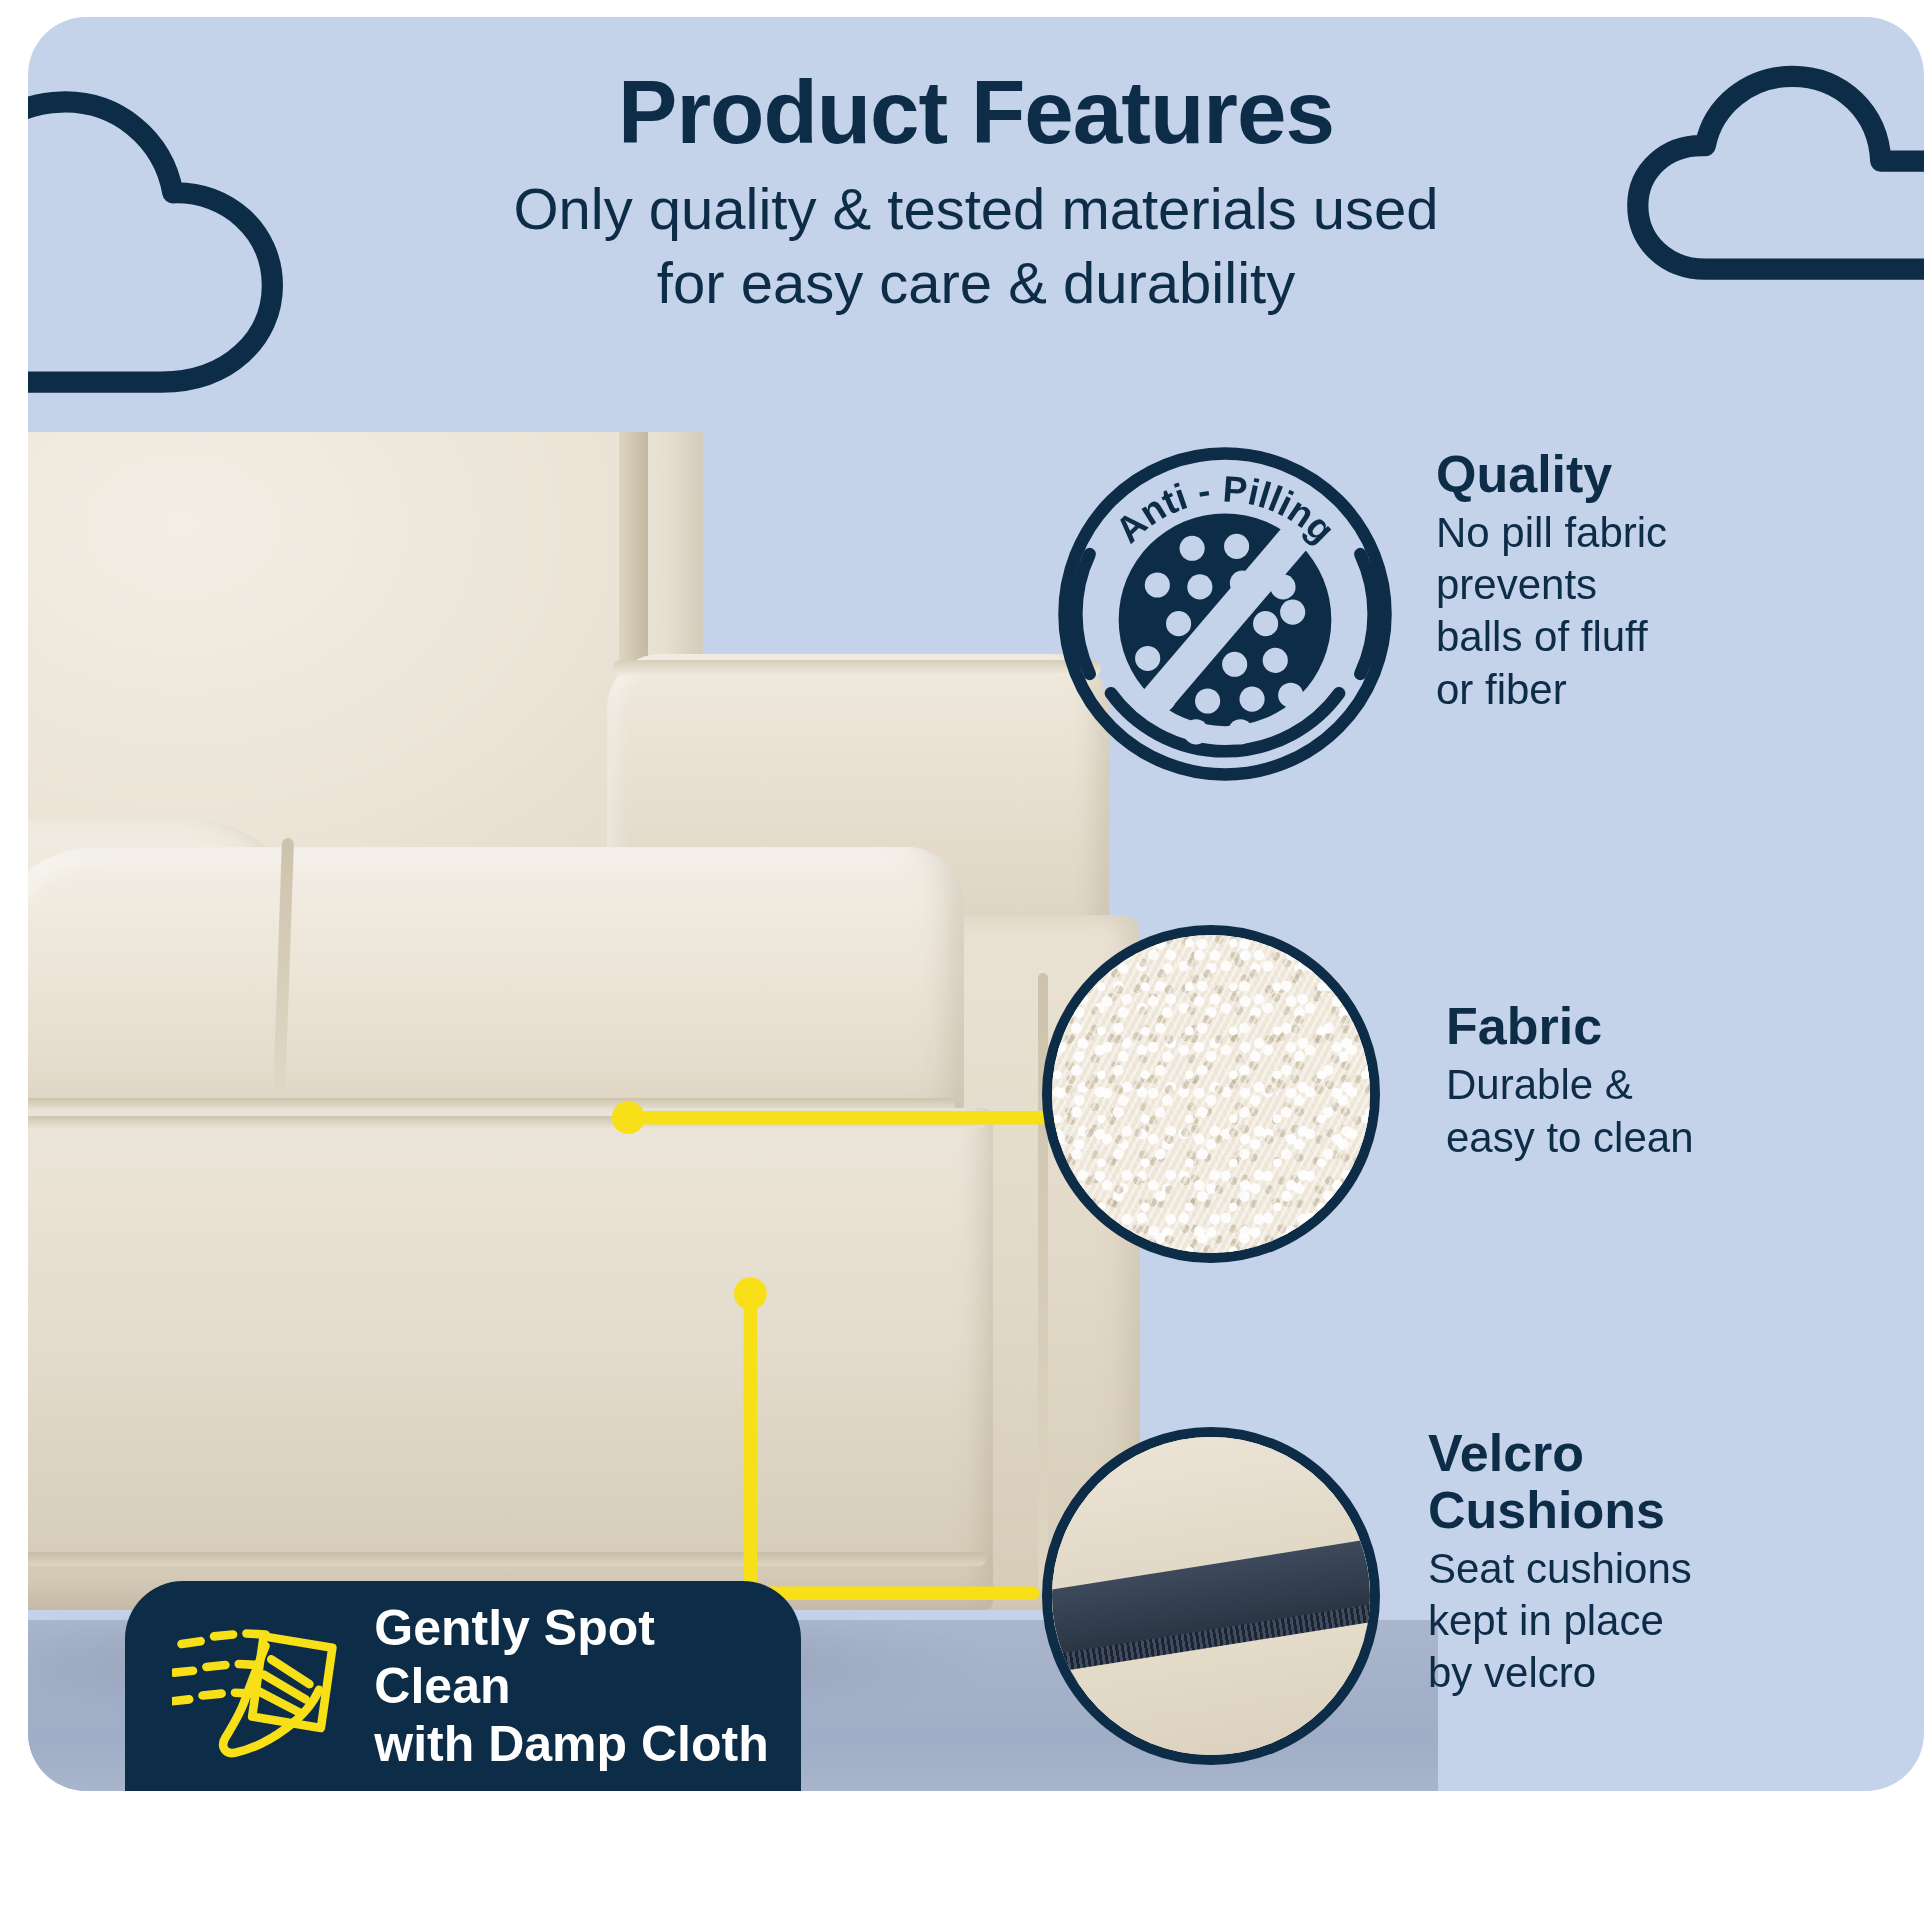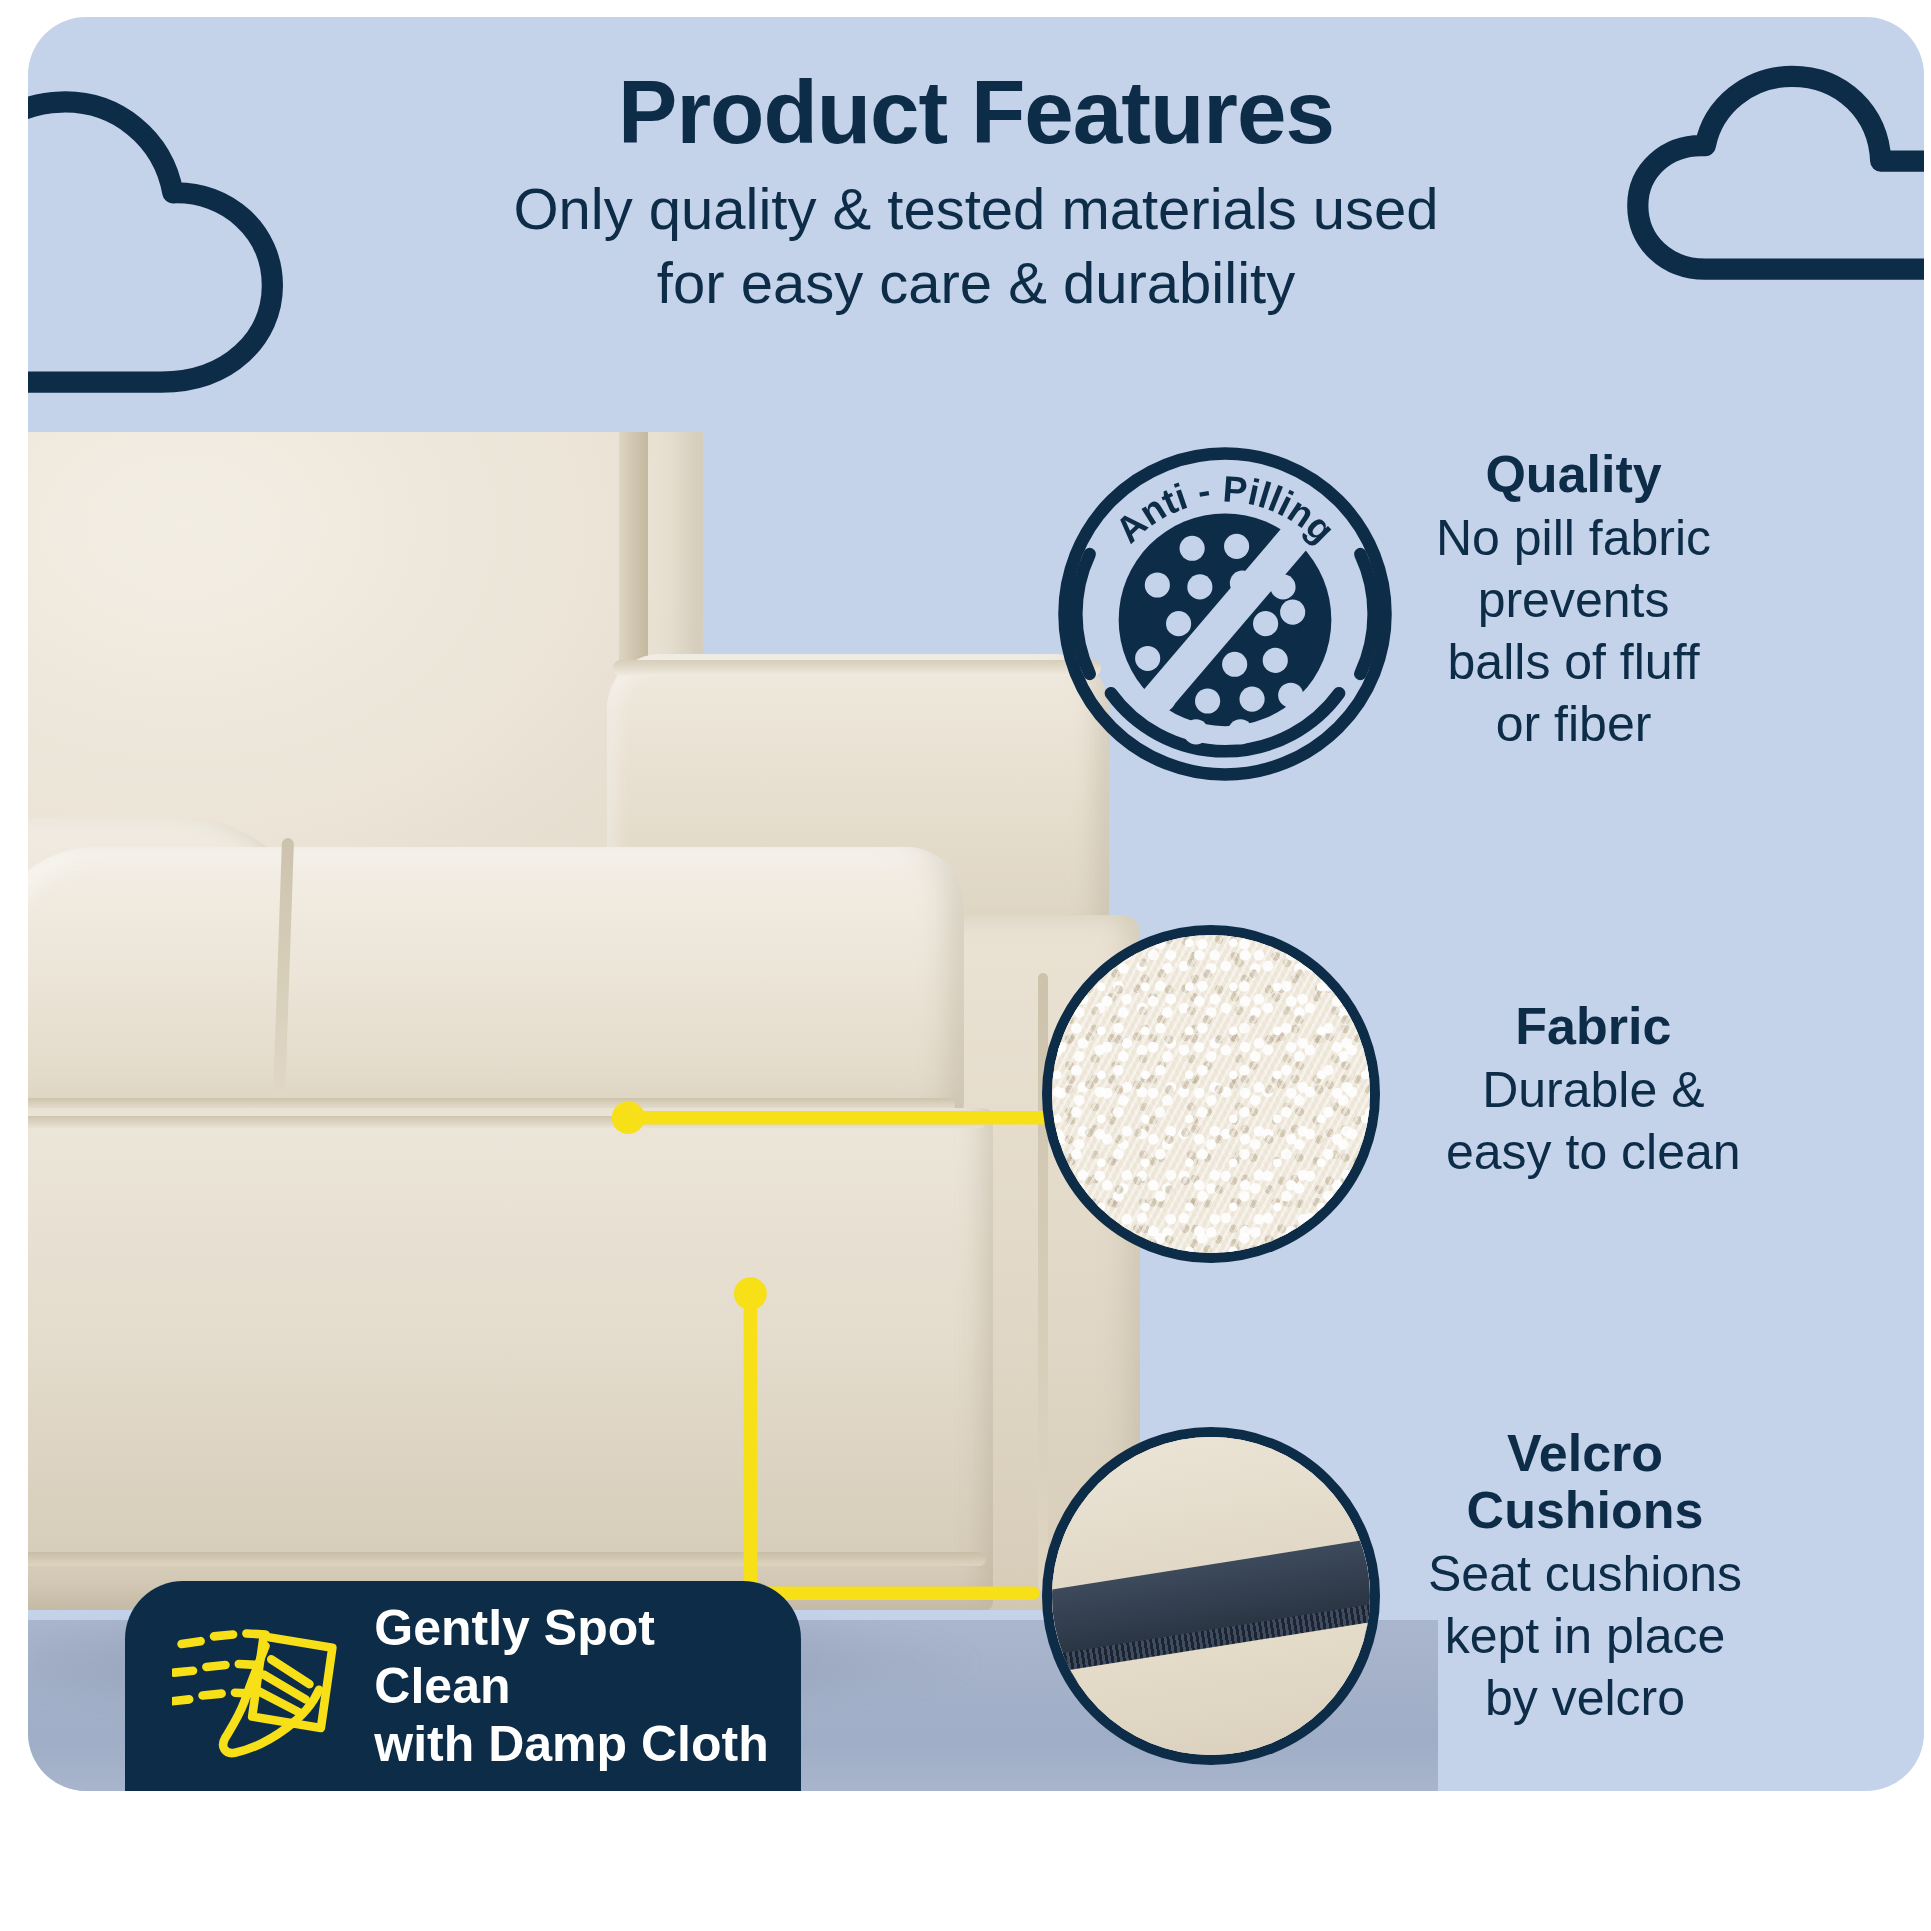--- a/index.html
+++ b/index.html
@@ -207,31 +207,31 @@
     margin: 13.5px 0 0 0;
     font-weight: normal;
   }
 
   
   .feature {
     position: absolute;
     display: flex;
     align-items: flex-start;
   }
-  .feature-text { margin-left: 29px; text-align: center; }
+  .feature-text { margin-left: 29px; }
   .f-title {
     color: #0d2c47;
     font-size: 52px;
     font-weight: bold;
     line-height: 1.1;
     margin: 0 0 3.9px 0;
   }
   .f-body {
     color: #0d2c47;
-    font-size: 50px;
+    font-size: 42px;
     line-height: 1.24;
     margin: 0;
     font-weight: normal;
   }
 
   .feat-quality { left: 1023px; top: 423px; }
   .feat-fabric  { left: 1023px; top: 898px; }
   .feat-velcro  { left: 1023px; top: 1390px; }
 
   .feat-quality .feature-text { margin-left: 37px; padding-top: 5.8px; }

